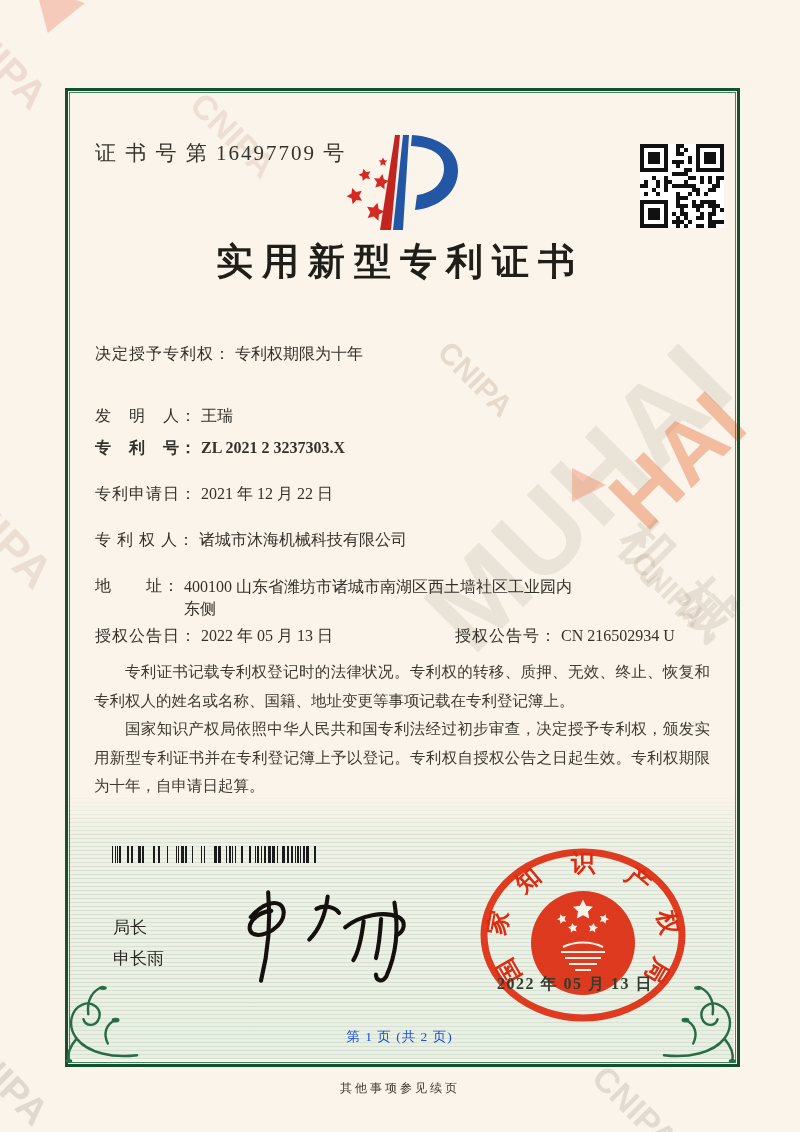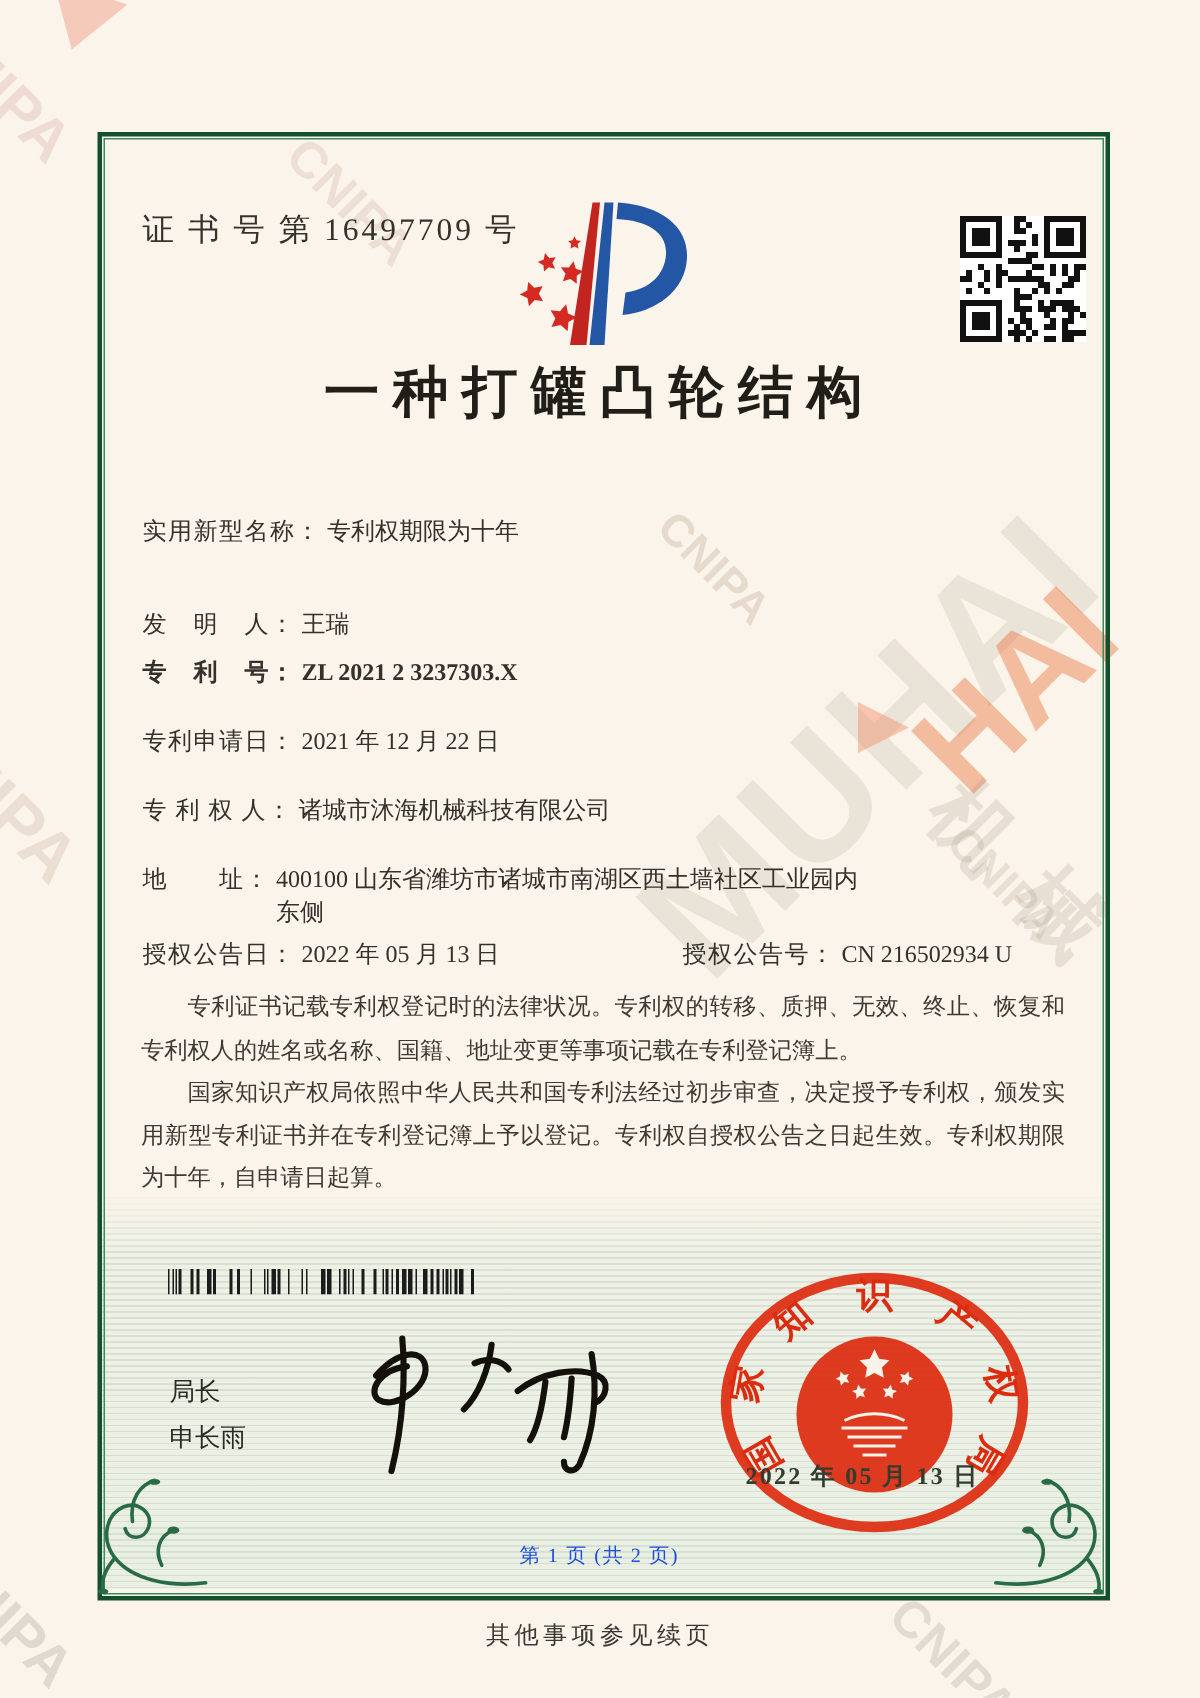--- a/index.html
+++ b/index.html
@@ -51,21 +51,21 @@
   .signature{position:absolute;left:222px;top:886px;z-index:6;}
 
   .seal{position:absolute;left:477px;top:846px;z-index:6;}
   .seal-char{fill:#dd2b10;font-size:24px;font-weight:700;text-anchor:middle;
              font-family:"Liberation Serif","DejaVu Serif",serif;}
   .seal-date{position:absolute;left:497px;top:974px;z-index:7;font-size:16px;font-weight:600;
              letter-spacing:1.5px;color:#323c2f;white-space:nowrap;}
 
   .page-num{position:absolute;left:65px;top:1028px;width:669px;text-align:center;font-size:13.5px;
             letter-spacing:1px;z-index:5;color:#1d4ed8;}
-  .cont-note{position:absolute;left:0;top:1080px;width:800px;text-align:center;font-size:16px;
+  .cont-note{position:absolute;left:0;top:1080px;width:800px;text-align:center;font-size:12px;
              letter-spacing:3px;z-index:5;color:#3a3832;}
 </style>
 </head>
 <body>
 
 <div id="page">
 
   <div class="wm rot45" style="left:-30px;top:0;font-size:40px;color:rgba(214,170,160,0.33);">CNIPA</div>
   <div class="wm rot45" style="left:210px;top:85px;font-size:34px;color:rgba(218,190,178,0.38);">CNIPA</div>
   <div class="wm rot45" style="left:455px;top:335px;font-size:30px;color:rgba(200,182,165,0.42);">CNIPA</div>
@@ -239,24 +239,24 @@
       <rect x="4" y="4" width="20" height="20" fill="#fff"></rect>
       <rect x="8" y="8" width="12" height="12" fill="#111"></rect>
       <rect x="56" y="0" width="28" height="28" fill="#111"></rect>
       <rect x="60" y="4" width="20" height="20" fill="#fff"></rect>
       <rect x="64" y="8" width="12" height="12" fill="#111"></rect>
       <rect x="0" y="56" width="28" height="28" fill="#111"></rect>
       <rect x="4" y="60" width="20" height="20" fill="#fff"></rect>
       <rect x="8" y="64" width="12" height="12" fill="#111"></rect>
     </svg>
 
-  <div class="title">一种打罐凸轮结构</div>
+  <div class="title">实用新型专利证书</div>
 
   <div class="frow" style="top:344px;">
-    <span class="lbl">实用新型名称：</span><span class="val">专利权期限为十年</span>
+    <span class="lbl">决定授予专利权：</span><span class="val">专利权期限为十年</span>
   </div>
   <div class="frow" style="top:406px;">
     <span class="lbl">发　明　人：</span><span class="val">王瑞</span>
   </div>
   <div class="frow" style="top:438px;font-weight:bold;">
     <span class="lbl">专　利　号：</span><span class="val">ZL 2021 2 3237303.X</span>
   </div>
   <div class="frow" style="top:484px;">
     <span class="lbl">专利申请日：</span><span class="val">2021 年 12 月 22 日</span>
   </div>

